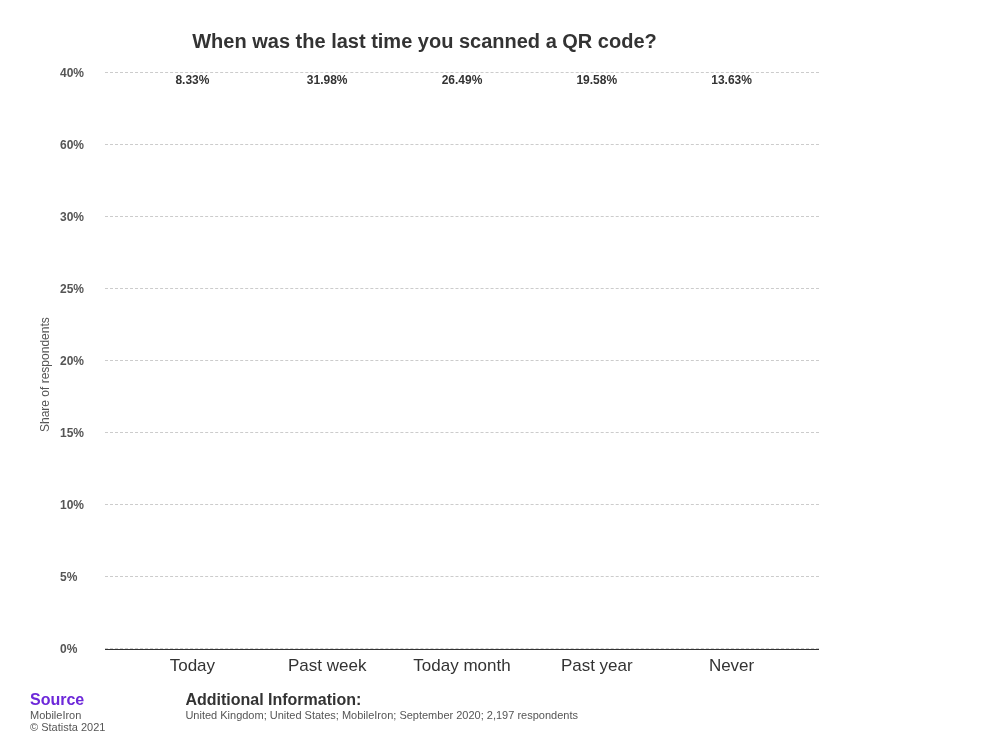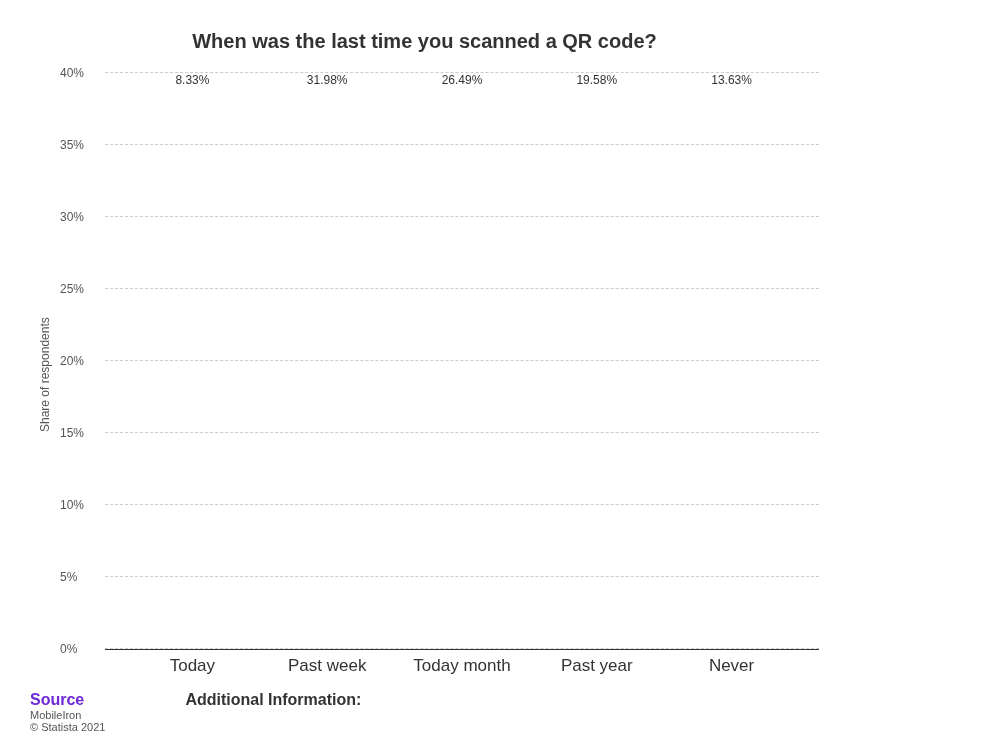--- a/index.html
+++ b/index.html
@@ -44,20 +44,21 @@
     }
     .chart-inner {
       flex: 1;
       display: flex;
       flex-direction: column;
     }
     .grid-and-bars {
       flex: 1;
       position: relative;
       margin-left: 40px;
+      font-weight: bold;
     }
     .grid-line {
       position: absolute;
       left: 0;
       right: 0;
       border-top: 1px dashed #ccc;
     }
     .y-tick-label {
       position: absolute;
       left: -45px;
@@ -135,21 +136,21 @@
 
   <div class="chart-area">
     <div class="y-axis-label">Share of respondents</div>
     <div class="chart-inner">
       <div class="grid-and-bars" id="gridAndBars">
 
       <div class="grid-line" style="bottom: 100%;">
             <div class="y-tick-label">40%</div>
           </div>
           <div class="grid-line" style="bottom: 87.5%;">
-            <div class="y-tick-label">35%</div>
+            <div class="y-tick-label">60%</div>
           </div>
           <div class="grid-line" style="bottom: 75%;">
             <div class="y-tick-label">30%</div>
           </div>
           <div class="grid-line" style="bottom: 62.5%;">
             <div class="y-tick-label">25%</div>
           </div>
           <div class="grid-line" style="bottom: 50%;">
             <div class="y-tick-label">20%</div>
           </div>
@@ -200,15 +201,16 @@
   </div>
 
   <div class="footer">
     <div class="footer-source">
       <div class="label">Source</div>
       <div class="value">MobileIron</div>
       <div class="value">© Statista 2021</div>
     </div>
     <div class="footer-additional">
       <div class="label">Additional Information:</div>
+      <div class="value">United Kingdom; United States; MobileIron; September 2020; 2,197 respondents</div>
     </div>
   </div>
 </div>
 
 </body></html>

